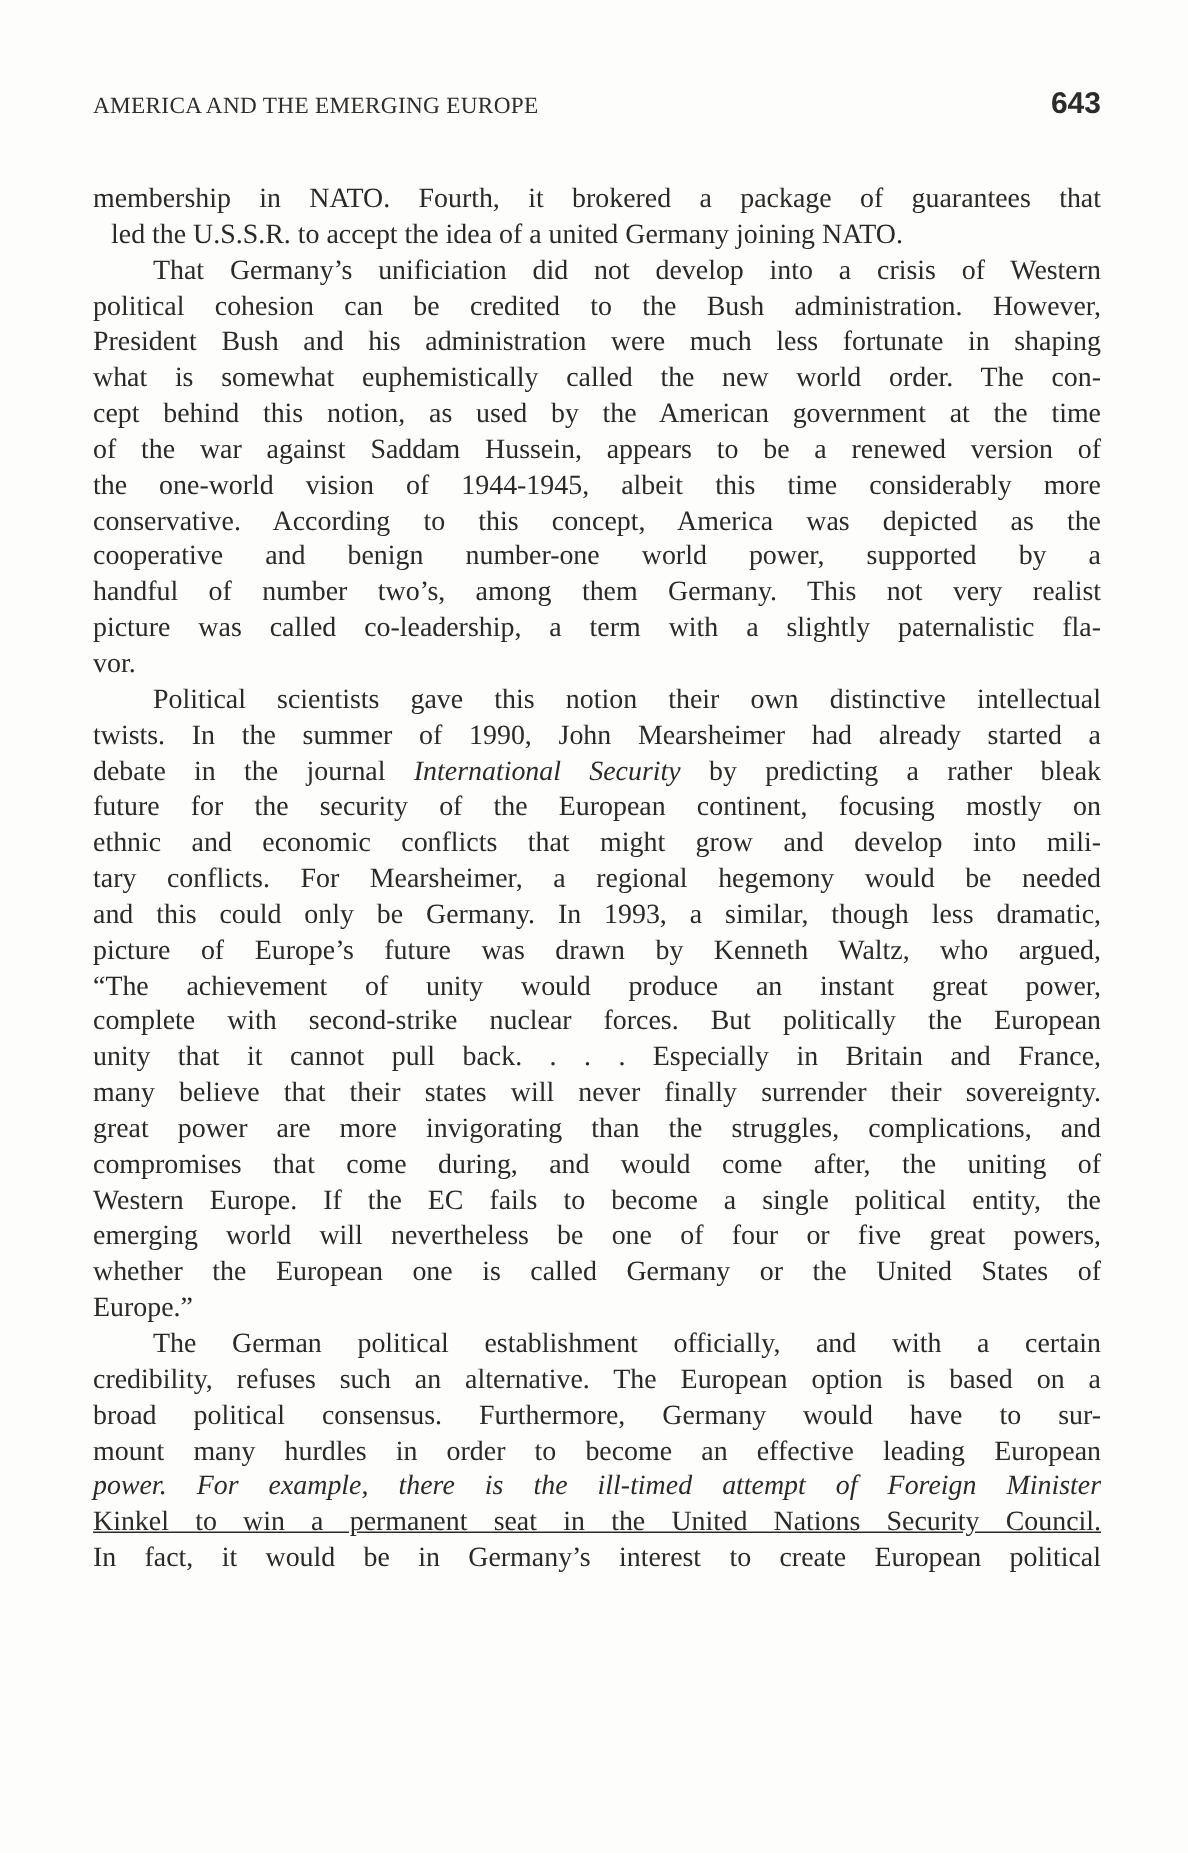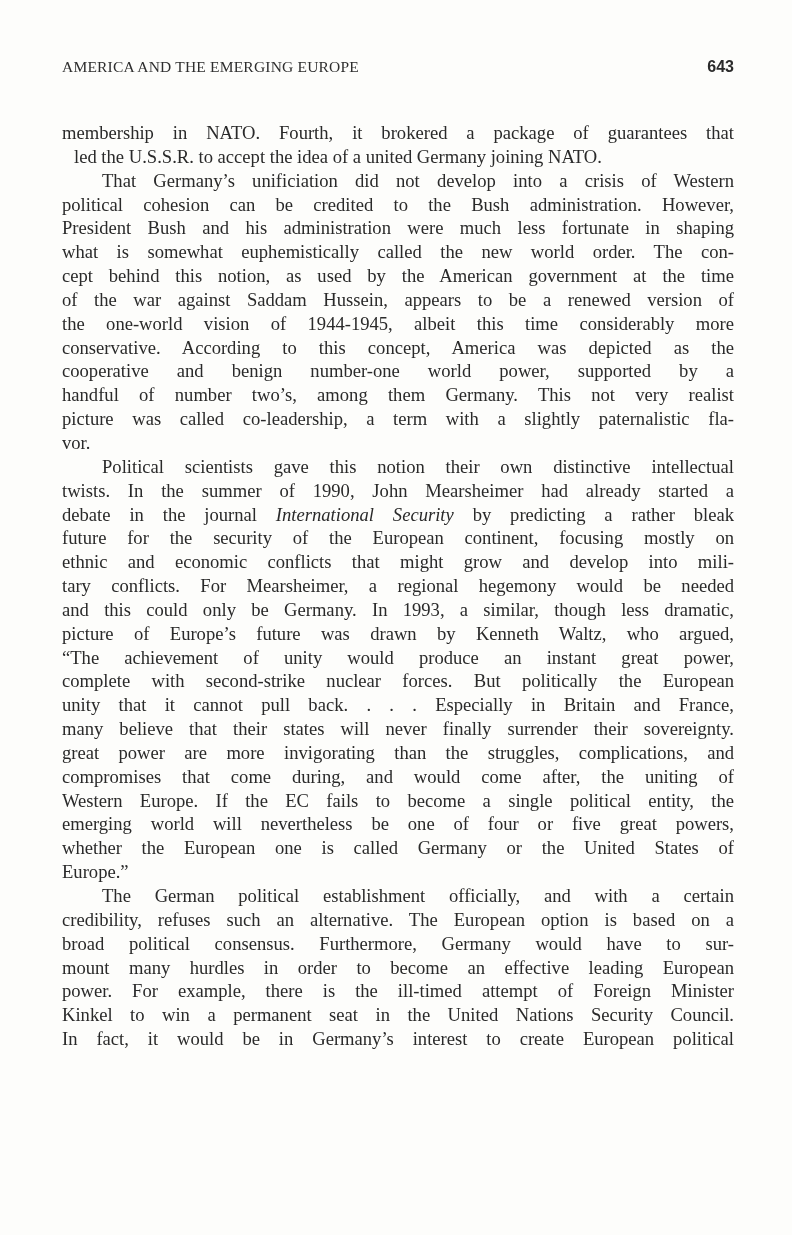--- a/index.html
+++ b/index.html
@@ -13,21 +13,21 @@
   }
   .running-head {
     position: absolute; left: 62px; top: 58px; width: 672px;
     display: flex; justify-content: space-between; align-items: baseline;
   }
   .running-title {
     font-size: 15.5px; letter-spacing: 0.2px; color: #2e2e2e;
   }
   .page-number {
     font-family: "Liberation Sans", "DejaVu Sans", sans-serif;
-    font-weight: bold; font-size: 16px; color: #2b2b2b;
+    font-weight: bold; font-size: 20px; color: #2b2b2b;
   }
   .body-text {
     position: absolute; left: 62px; top: 121px; width: 672px;
     font-size: 18.6px; line-height: 23.85px;
     text-align: justify;
   }
   .para { margin: 0; text-indent: 0; }
   .para .line { display: block; text-align: justify; text-align-last: justify; white-space: nowrap; }
   .para .line.last { text-align-last: left; }
   .line { height: 23.85px; overflow: visible; }
@@ -78,17 +78,17 @@
       <span class="line" style="display: block;">Western Europe. If the EC fails to become a single political entity, the</span>
       <span class="line" style="display: block;">emerging world will nevertheless be one of four or five great powers,</span>
       <span class="line" style="display: block;">whether the European one is called Germany or the United States of</span>
       <span class="line last" style="display: block;">Europe.”</span>
     </div>
     <div class="para">
       <span class="line" style="padding-left: 40px; display: block;">The German political establishment officially, and with a certain</span>
       <span class="line" style="display: block;">credibility, refuses such an alternative. The European option is based on a</span>
       <span class="line" style="display: block;">broad political consensus. Furthermore, Germany would have to sur-</span>
       <span class="line" style="display: block;">mount many hurdles in order to become an effective leading European</span>
-      <span class="line" style="display: block;">power. For example, there is the ill-timed attempt of Foreign Minister</span>
-      <span class="line" style="display: block;">Kinkel to win a permanent seat in the United Nations Security Council.</span>
+      <span class="line" style="display: block; font-style: italic;">power. For example, there is the ill-timed attempt of Foreign Minister</span>
+      <span class="line" style="display: block; text-decoration: underline;">Kinkel to win a permanent seat in the United Nations Security Council.</span>
       <span class="line" style="display: block;">In fact, it would be in Germany’s interest to create European political</span>
     </div>
   </div>
 
 </body></html>

